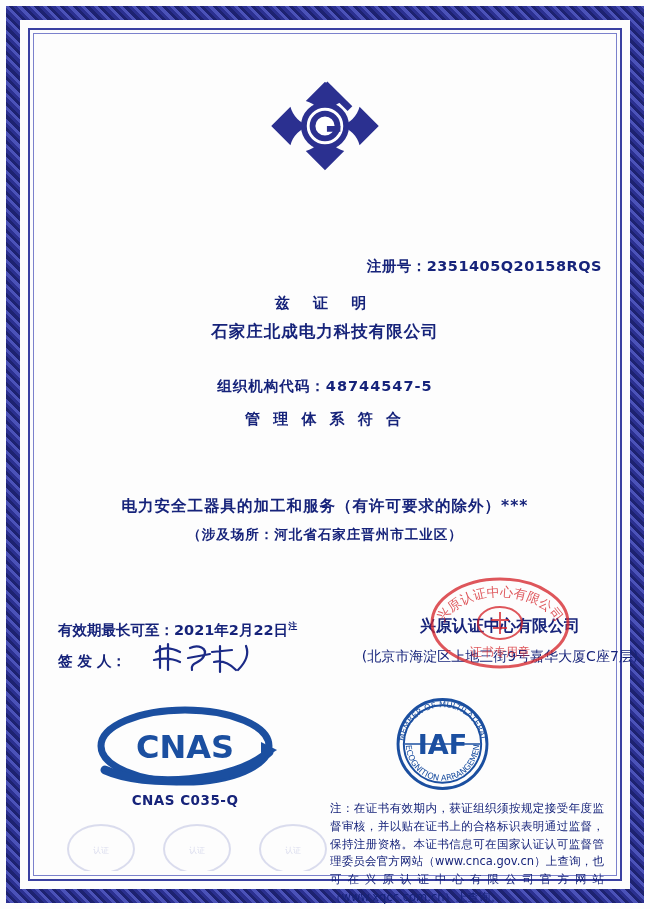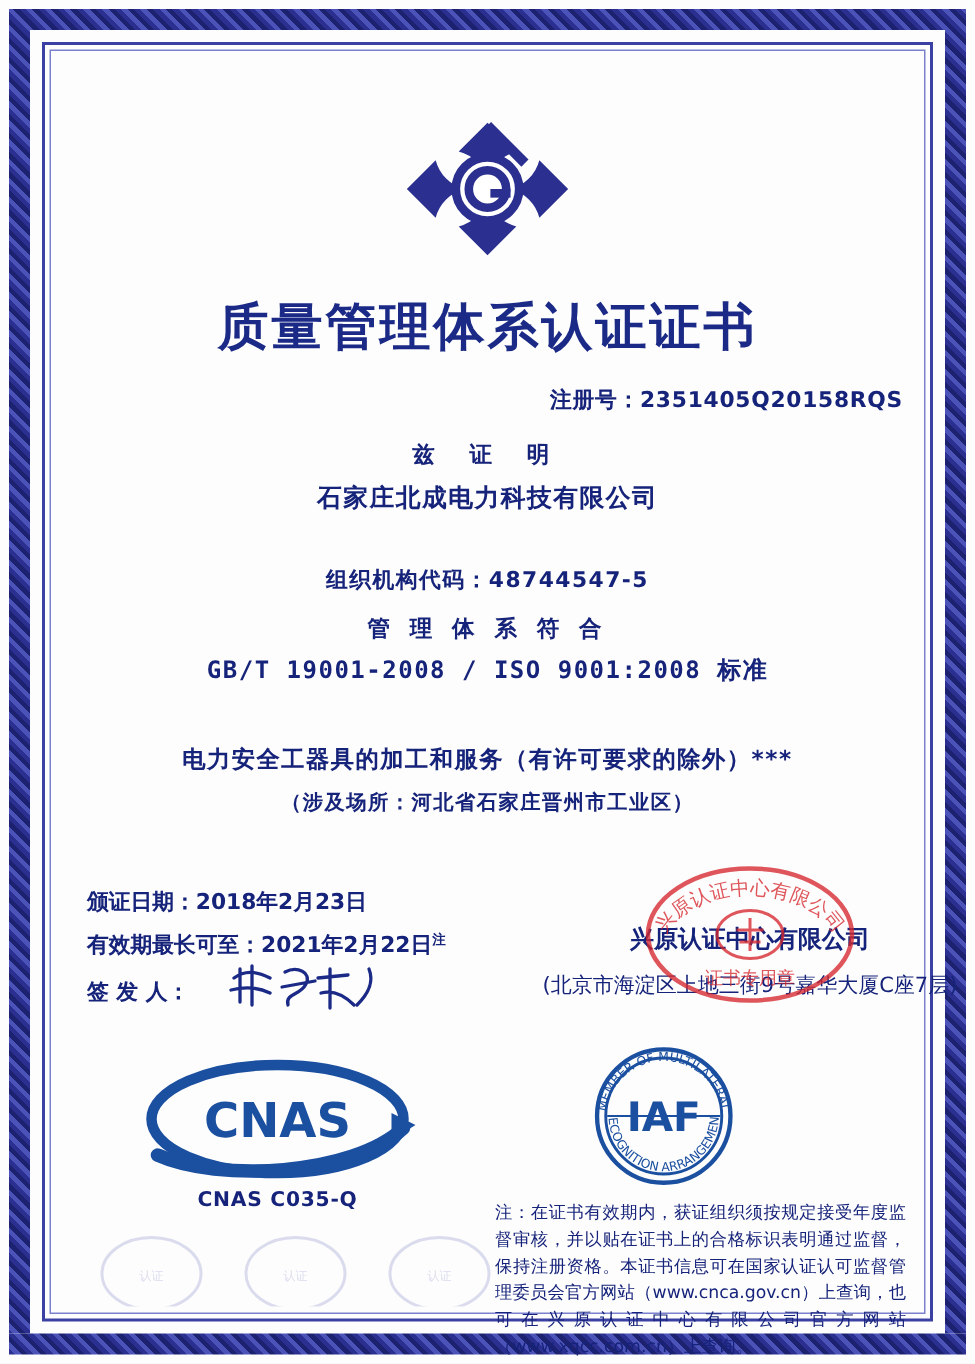--- a/index.html
+++ b/index.html
@@ -143,35 +143,32 @@
           <path d="M60 96 L80 76 A28 28 0 0 1 60 56 A28 28 0 0 1 40 76 Z"></path>
           <path d="M4 50 L24 30 A28 28 0 0 0 44 50 A28 28 0 0 0 24 70 Z"></path>
           <path d="M116 50 L96 30 A28 28 0 0 1 76 50 A28 28 0 0 1 96 70 Z"></path>
         </g>
         <circle cx="60" cy="50" r="22" fill="#ffffff" stroke="#2b3090" stroke-width="6"></circle>
         <circle cx="60" cy="50" r="13" fill="none" stroke="#2b3090" stroke-width="6"></circle>
         <rect x="62" y="50" width="14" height="6" fill="#2b3090"></rect>
       </svg>
     </div>
 
-    <div class="title">质量管理体系认证证书</div>
 
     <div class="regno">
       <span>注册号：</span><span>2351405Q20158RQS</span>
     </div>
 
     <div class="center-line l-hereby">兹 证 明</div>
     <div class="center-line l-company">石家庄北成电力科技有限公司</div>
     <div class="center-line l-orgcode">组织机构代码：48744547-5</div>
     <div class="center-line l-conform">管 理 体 系 符 合</div>
-    <div class="center-line l-standard">GB/T 19001-2008 / ISO 9001:2008 标准</div>
     <div class="center-line l-site">（涉及场所：河北省石家庄晋州市工业区）</div>
     <div class="center-line l-scope">电力安全工器具的加工和服务（有许可要求的除外）***</div>
 
-    <div class="issue-date">颁证日期：2018年2月23日</div>
     <div class="valid-date">
       <span>有效期最长可至：2021年2月22日</span><span class="sup">注</span>
     </div>
     <div class="signer">签 发 人：</div>
     <div class="sig-img">
       <svg viewBox="0 0 110 40" width="110" height="40">
         <g fill="none" stroke="#1b2a86" stroke-width="2.2" stroke-linecap="round">
           <path d="M6 14 C14 8, 22 10, 30 14 M10 8 L10 30 M4 22 C12 20, 22 20, 30 24 M18 6 L18 32"></path>
           <path d="M40 10 C48 6, 58 10, 54 18 C50 26, 40 24, 42 32 M38 20 L60 16"></path>
           <path d="M70 8 L70 34 M62 14 L82 12 M64 24 C72 22, 80 26, 86 32 M96 8 C100 18, 94 26, 88 32"></path>

